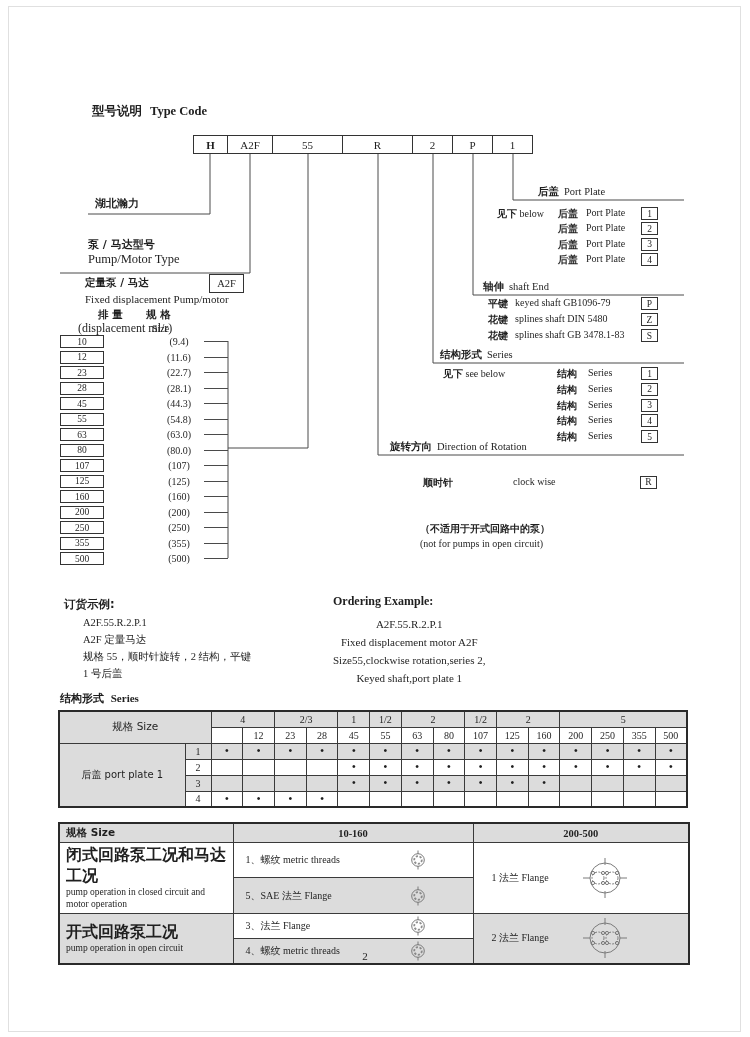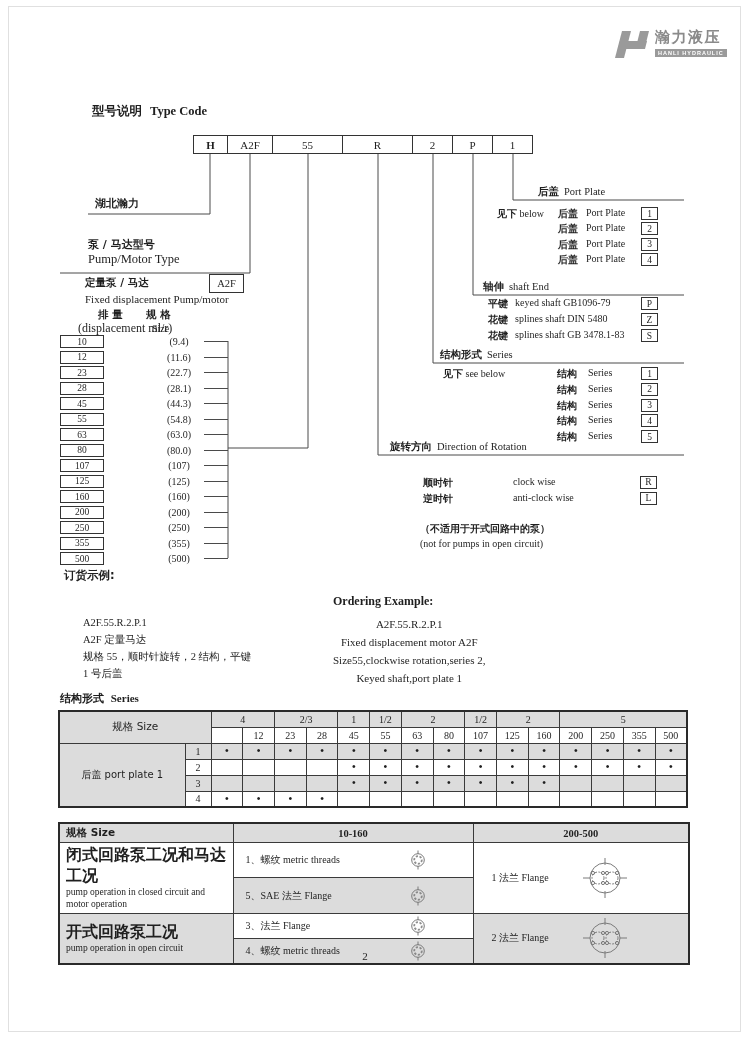--- a/index.html
+++ b/index.html
@@ -117,33 +117,20 @@
     <line x1="378" y1="154" x2="378" y2="455"></line>
       <line x1="378" y1="455" x2="684" y2="455"></line>
     <line x1="433" y1="154" x2="433" y2="363"></line>
       <line x1="433" y1="363" x2="684" y2="363"></line>
     <line x1="473" y1="154" x2="473" y2="295"></line>
       <line x1="473" y1="295" x2="684" y2="295"></line>
     <line x1="513" y1="154" x2="513" y2="200"></line>
       <line x1="513" y1="200" x2="684" y2="200"></line>
   </svg>
 
-  <div class="abs logo" style="left:614px;top:28px;">
-    <svg width="36" height="33" viewBox="0 0 36 33">
-      <g fill="#9a9a9a">
-        <polygon points="8,3 17,3 10,30 1,30"></polygon>
-        <polygon points="26,3 35,3 32,15 23,15"></polygon>
-        <polygon points="6,13 33,13 31,21 4,21"></polygon>
-      </g>
-    </svg>
-    <div>
-      <div class="logo-cn">瀚力液压</div>
-      <div class="logo-en">HANLI  HYDRAULIC</div>
-    </div>
-  </div>
 
   <div class="abs title" style="left:92px;top:103px;">
     <span class="cnb">型号说明</span><span class="en">Type Code</span>
   </div>
 
   <div class="abs" id="type-code-row" style="left:193px;top:135px;">
       <div class="tc-box" style="width: 35px;">H</div>
       <div class="tc-box" style="width: 45px;">A2F</div>
       <div class="tc-box" style="width: 70px;">55</div>
       <div class="tc-box" style="width: 70px;">R</div>
@@ -253,21 +240,21 @@
   <div class="sec-head" style="left:440px;top:348px;">
     <span class="cnb">结构形式</span><span class="en">Series</span>
   </div>
   <div class="sec-head" style="left:390px;top:440px;">
     <span class="cnb">旋转方向</span><span class="en">Direction of Rotation</span>
   </div>
 
   <div class="ro-note cnb" style="top:522px;">（不适用于开式回路中的泵）</div>
   <div class="ro-note en" style="top:538px;">(not for pumps in open circuit)</div>
 
-  <div class="abs cnb ord-head-cn nowrap" style="left:64px;top:568px;text-align:right;">订货示例:</div>
+  <div class="abs cnb ord-head-cn nowrap" style="left:64px;top:597px;text-align:right;">订货示例:</div>
   <div id="ord-cn-lines">
       <div class="nowrap">A2F.55.R.2.P.1</div>
       <div class="nowrap">A2F 定量马达</div>
       <div class="nowrap">规格 55，顺时针旋转，2 结构，平键</div>
       <div class="nowrap">1 号后盖</div>
     </div>
   <div class="abs en ord-head-en nowrap" style="left:333px;top:594px;">Ordering Example:</div>
   <div id="ord-en-lines">
       <div class="en nowrap">A2F.55.R.2.P.1</div>
       <div class="en nowrap">Fixed displacement motor A2F</div>
@@ -601,18 +588,13 @@
     <div class="se-row" style="top: 430.2px;">
       <span class="se-cn cnb">结构</span>
       <span class="se-en en">Series</span>
       <span class="code-box se-box">5</span>
     </div>
     <div class="ro-row" style="top: 475.8px;">
       <span class="ro-cn cnb">顺时针</span>
       <span class="ro-en en">clock wise</span>
       <span class="code-box ro-box">R</span>
     </div>
-    <div class="ro-row" style="top: 491.6px;">
-      <span class="ro-cn cnb">逆时针</span>
-      <span class="ro-en en">anti-clock wise</span>
-      <span class="code-box ro-box">L</span>
-    </div>
   </div>
 
 </body></html>

